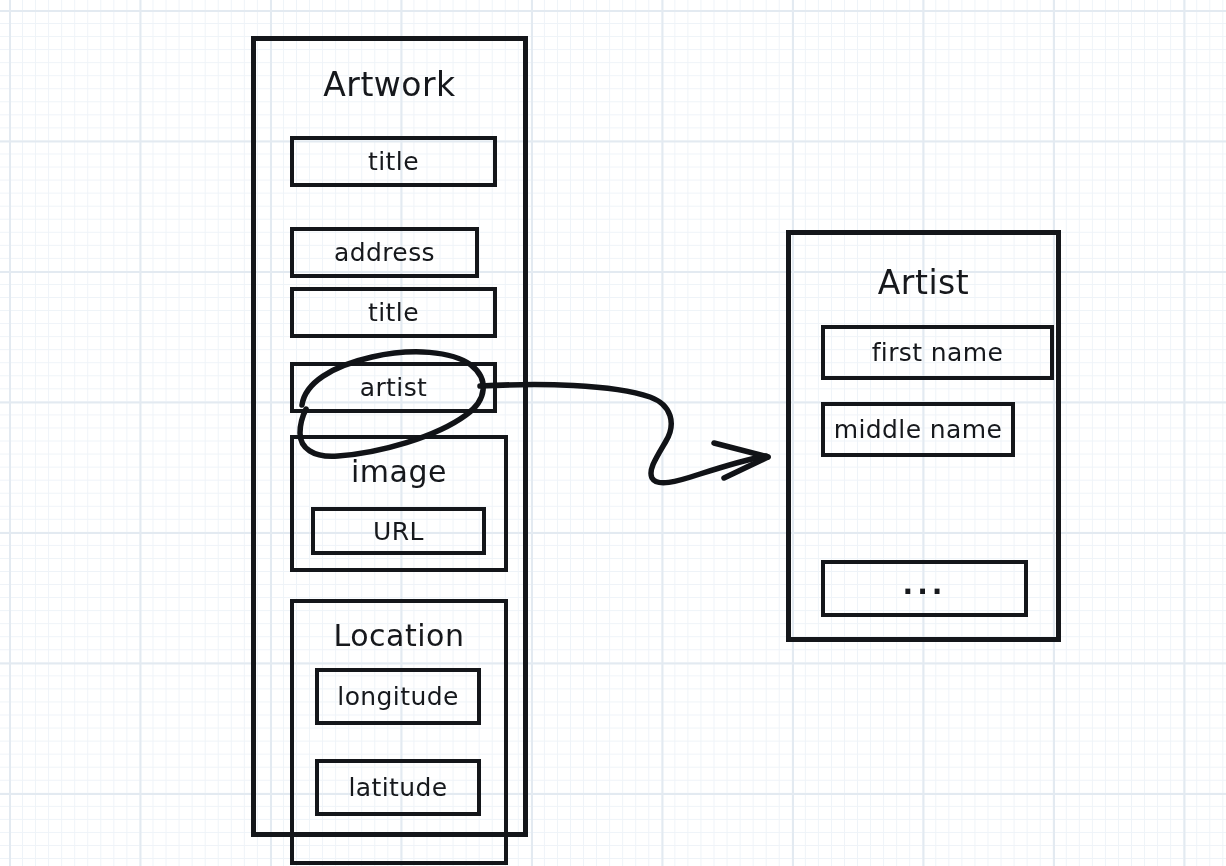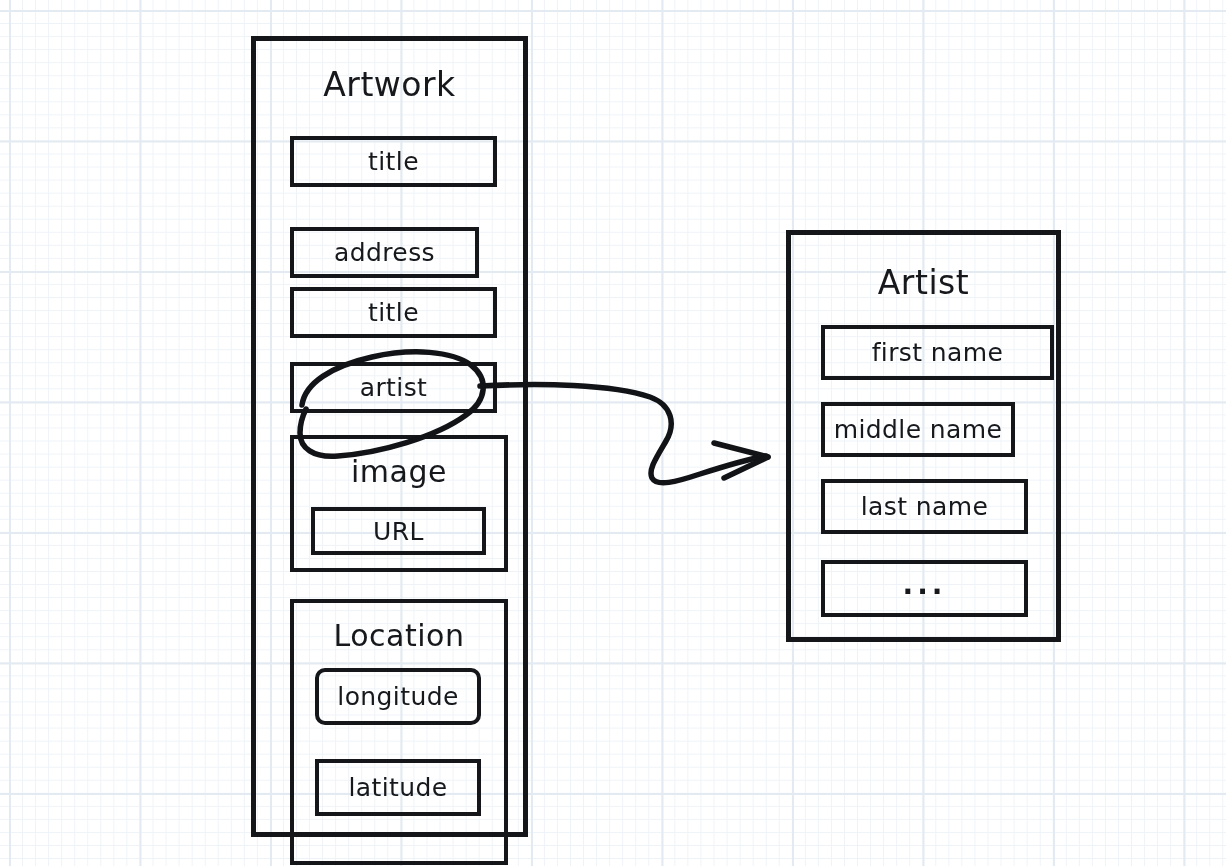--- a/index.html
+++ b/index.html
@@ -139,44 +139,41 @@
 
     <div class="subgroup" style="left:34px; top:394px; width:218px; height:137px;">
       <div class="group-title" style="top:15px;">image</div>
       <div class="field" style="left:17px; top:68px; width:175px; height:48px;">
         <span class="field-label">URL</span>
       </div>
     </div>
 
     <div class="subgroup" style="left:34px; top:558px; width:218px; height:266px;">
       <div class="group-title" style="top:15px;">Location</div>
-      <div class="field" style="left:21px; top:65px; width:166px; height:57px;border-radius:10px;">
+      <div class="field" style="left:21px; top:65px; width:166px; height:57px;">
         <span class="field-label">longitude</span>
       </div>
       <div class="field" style="left:21px; top:156px; width:166px; height:57px;">
         <span class="field-label">latitude</span>
       </div>
     </div>
   </div>
 
   <div class="entity" id="artist-entity" style="left:786px; top:230px; width:275px; height:412px;">
 
     <div class="entity-title" style="top:28px;">Artist</div>
 
     <div class="field" style="left:30px; top:90px; width:233px; height:55px;">
       <span class="field-label">first name</span>
     </div>
 
     <div class="field" style="left:30px; top:167px; width:194px; height:55px;">
       <span class="field-label">middle name</span>
     </div>
 
-    <div class="field" style="left:30px; top:244px; width:207px; height:55px;">
-      <span class="field-label">last name</span>
-    </div>
 
     <div class="field" style="left:30px; top:325px; width:207px; height:57px;">
       <span class="field-label ellipsis">...</span>
     </div>
   </div>
 
   <svg id="ink" viewBox="0 0 1226 866">
 
     <path stroke-width="5.5" d="M 302 405
              C 305 383, 332 366, 372 357

